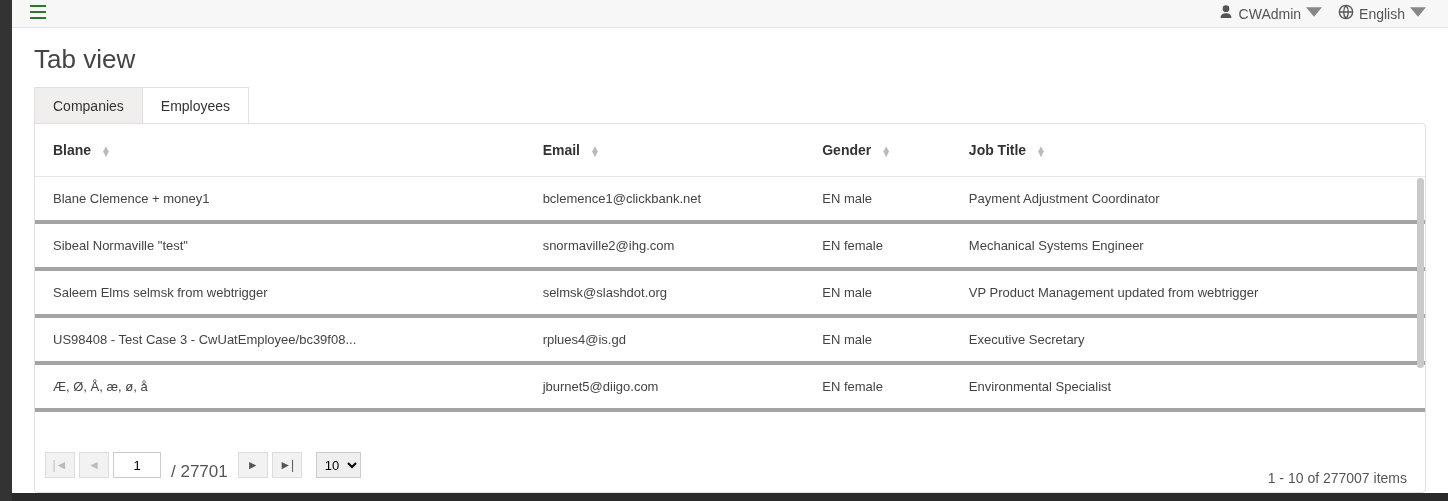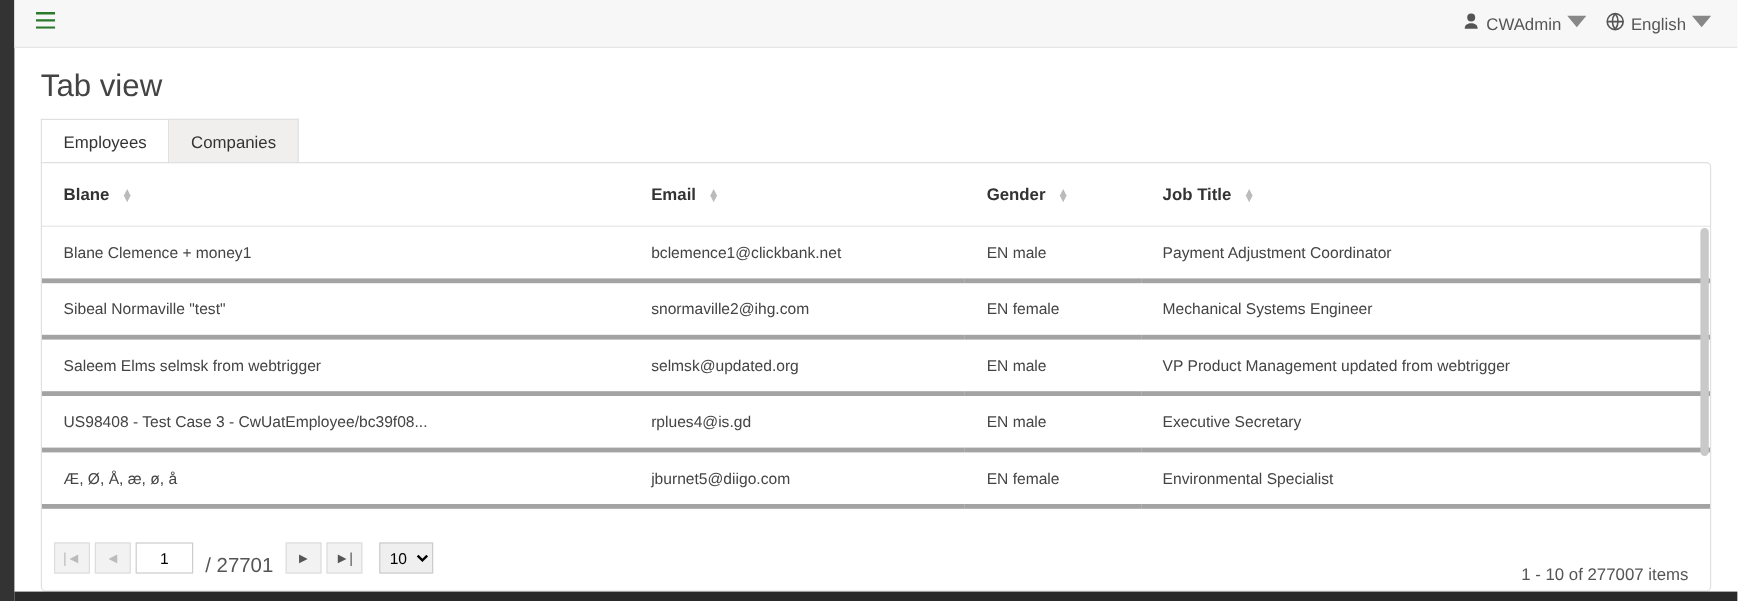--- a/index.html
+++ b/index.html
@@ -5,21 +5,21 @@
   * { box-sizing: border-box; margin: 0; padding: 0; }
   html, body { height: 100%; font-family: "Segoe UI", Arial, sans-serif; font-size: 14px; color: #333; background:#fff;}
   body { display:flex; }
   .left-rail { width:12px; background:#333; }
   #app { position: relative; flex:1; display:flex; flex-direction:column; min-width:0;}
   .topbar {
     background:#f7f7f7;
     border-bottom:1px solid #e6e6e6;
     display:flex; align-items:center;
     padding:6px 14px;
-    height:40px;
+    height:28px;
   }
   .hamburger { color:#2a7a2a; cursor:pointer; font-size:16px; padding:4px;}
   .topbar-spacer { flex:1; }
   .top-dd { display:flex; align-items:center; gap:5px; color:#555; padding:4px 8px; cursor:pointer; }
   .top-dd svg { width:16px; height:16px; fill:#555; }
   .caret-down { width:8px; height:8px; }
   .content { padding:16px 22px 8px 22px; flex:1; display:flex; flex-direction:column; min-height:0;}
   h1.page-title { font-weight:400; font-size:26px; color:#444; margin-bottom:12px;}
   .tabs-row { display:flex; }
   .tab {
@@ -108,22 +108,22 @@
             <path d="M0 0l5 6 5-6z" fill="#888"></path>
           </svg>
       </span>
     </div>
   </div>
 
   <div class="content">
     <h1 class="page-title">Tab view</h1>
 
     <div class="tabs-row">
+      <div class="tab"><span>Companies</span></div>
       <div class="tab active"><span>Employees</span></div>
-      <div class="tab"><span>Companies</span></div>
     </div>
 
     <div class="tab-panel">
       <div class="grid">
         <table>
           <thead>
             <tr>
               <th>
                 <span>Blane</span>
                 <span class="sort">
@@ -162,21 +162,21 @@
                 <td>Payment Adjustment Coordinator</td>
               </tr>
               <tr>
                 <td>Sibeal Normaville "test"</td>
                 <td>snormaville2@ihg.com</td>
                 <td>EN female</td>
                 <td>Mechanical Systems Engineer</td>
               </tr>
               <tr>
                 <td>Saleem Elms selmsk from webtrigger</td>
-                <td>selmsk@updated.org</td>
+                <td>selmsk@slashdot.org</td>
                 <td>EN male</td>
                 <td>VP Product Management updated from webtrigger</td>
               </tr>
               <tr>
                 <td>US98408 - Test Case 3 - CwUatEmployee/bc39f08...</td>
                 <td>rplues4@is.gd</td>
                 <td>EN male</td>
                 <td>Executive Secretary</td>
               </tr>
               <tr>

